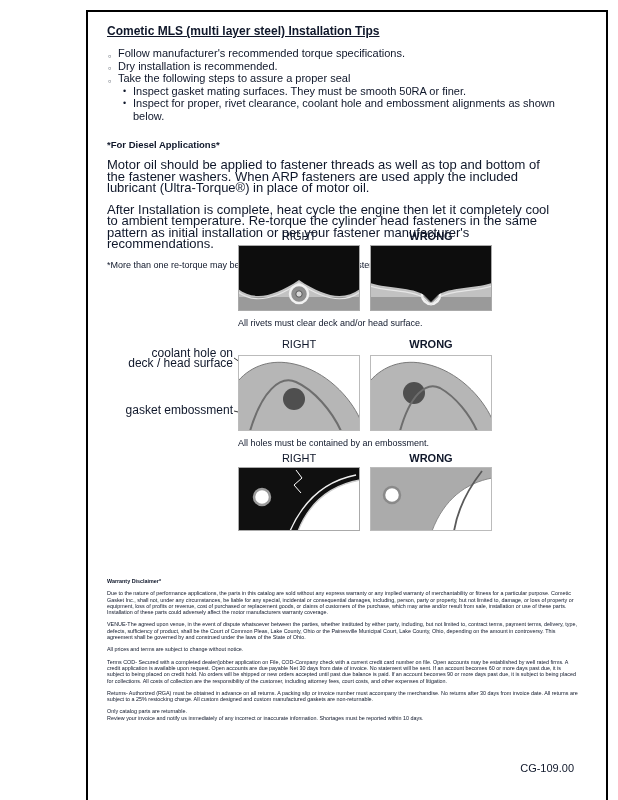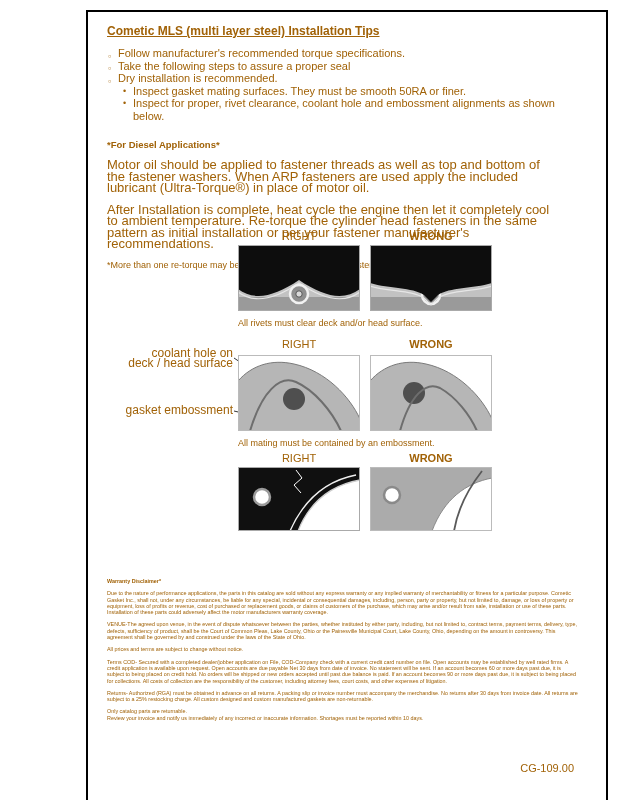--- a/index.html
+++ b/index.html
@@ -1,18 +1,18 @@
 <!DOCTYPE html>
 <html><head>
 <meta charset="utf-8">
 <style>
   html,body { margin:0; padding:0; background:#ffffff; }
   .page {
     position:relative; width:618px; height:800px; background:#ffffff;
-    font-family:"Liberation Sans", sans-serif; color:#a16207; overflow:hidden;
+    font-family:"Liberation Sans", sans-serif; color:#0f172a; overflow:hidden;
   }
   .frame {
     position:absolute; left:86px; top:10px; width:522px; height:790px;
     border-left:2px solid #000; border-top:2px solid #000; border-right:2px solid #000;
     box-sizing:border-box;
   }
   .intro { position:absolute; left:19px; top:12px; width:470px; }
   .title { font-size:12px; font-weight:bold; text-decoration:underline; margin:0 0 9px 0; }
   ul.tips { list-style:none; margin:0; padding:0; font-size:11px; }
   ul.tips li { position:relative; padding-left:11px; line-height:12.5px; }
@@ -47,22 +47,22 @@
 </head>
 <body>
 
 <div class="page">
   <div class="frame">
 
     <div class="intro">
       <h1 class="title">Cometic MLS (multi layer steel) Installation Tips</h1>
       <ul class="tips">
         <li>Follow manufacturer's recommended torque specifications.</li>
+        <li>Dry installation is recommended.</li>
         <li>Take the following steps to assure a proper seal</li>
-        <li>Dry installation is recommended.</li>
         <li class="sub">Inspect gasket mating surfaces.  They must be smooth 50RA or finer.</li>
         <li class="sub">Inspect for proper, rivet clearance, coolant hole and embossment alignments as shown below.</li>
       </ul>
       <h2 class="diesel-heading">*For Diesel Applications*</h2>
       <p class="para">Motor oil should be applied to fastener threads as well as top and bottom of the fastener washers. When ARP fasteners are used apply the included lubricant (Ultra-Torque®) in place of motor oil.</p>
       <p class="para">After Installation is complete, heat cycle the engine then let it completely cool to ambient temperature. Re-torque the cylinder head fasteners in the same pattern as initial installation or per your fastener manufacturer's recommendations.</p>
       <p class="note">*More than one re-torque may be required to achieve proper fastener stretch*</p>
     </div>
 
     <div class="diagrams">
@@ -119,21 +119,21 @@
       </div>
       <div class="panel col-wrong pan-r2">
         <svg viewBox="0 0 122 76" width="122" height="76">
           <rect width="122" height="76" fill="#ffffff"></rect>
           <path d="M0,76 V26 C14,10 34,4 56,9 C88,16 112,42 122,64 V76 Z" fill="#b6b6b6" stroke="#7a7a7a" stroke-width="1"></path>
           <circle cx="44" cy="38" r="11" fill="#4f4f4f"></circle>
           <path d="M30,76 C40,40 56,26 70,33 C86,42 100,60 107,76" fill="none" stroke="#6e6e6e" stroke-width="2"></path>
           <rect x="0.5" y="0.5" width="121" height="75" fill="none" stroke="#bbbbbb"></rect>
         </svg>
       </div>
-      <div class="caption cap-r2">All mating must be contained by an embossment.</div>
+      <div class="caption cap-r2">All holes must be contained by an embossment.</div>
 
       <div class="col-label col-right lbl-r3">RIGHT</div>
       <div class="col-label col-wrong lbl-r3">WRONG</div>
 
       <div class="panel col-right pan-r3">
         <svg viewBox="0 0 122 64" width="122" height="64">
           <rect width="122" height="64" fill="#ffffff"></rect>
           <path d="M0,0 H122 V13 C94,18 72,34 60,64 L0,64 Z" fill="#101010"></path>
           <path d="M122,13 C94,18 72,34 60,64" fill="none" stroke="#cfcfcf" stroke-width="1.3"></path>
           <path d="M118,8 C92,13 68,28 52,64" fill="none" stroke="#f0f0f0" stroke-width="1.4"></path>

